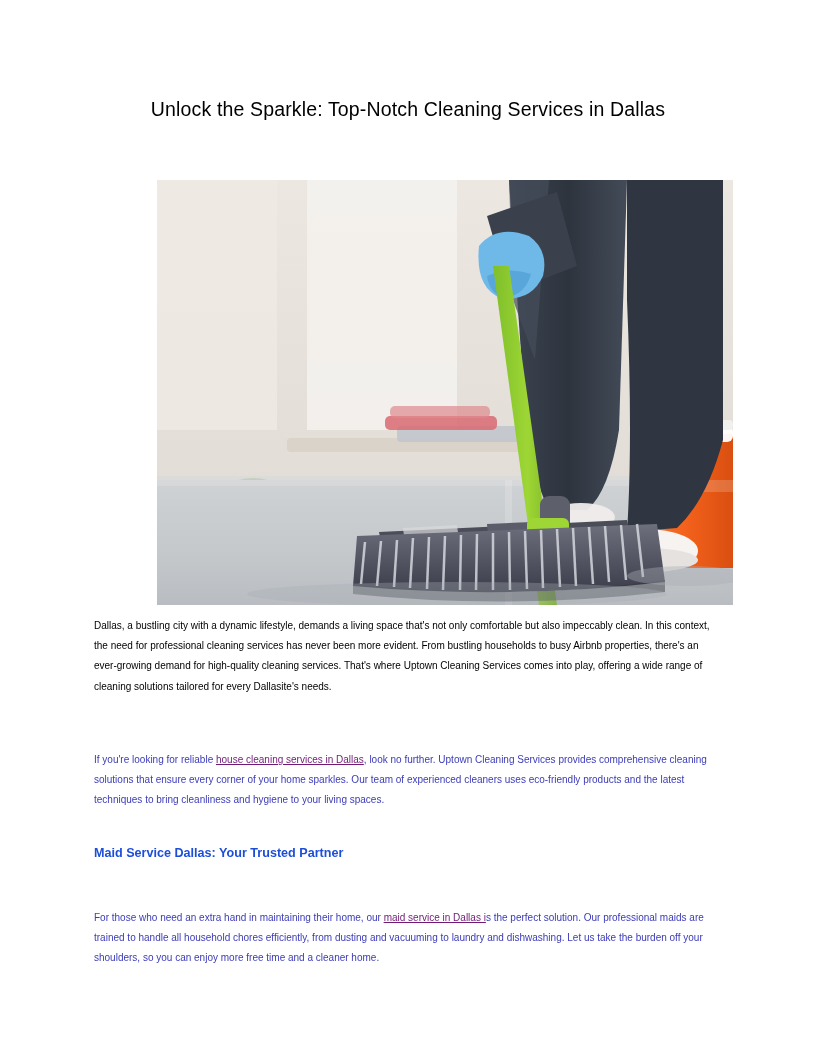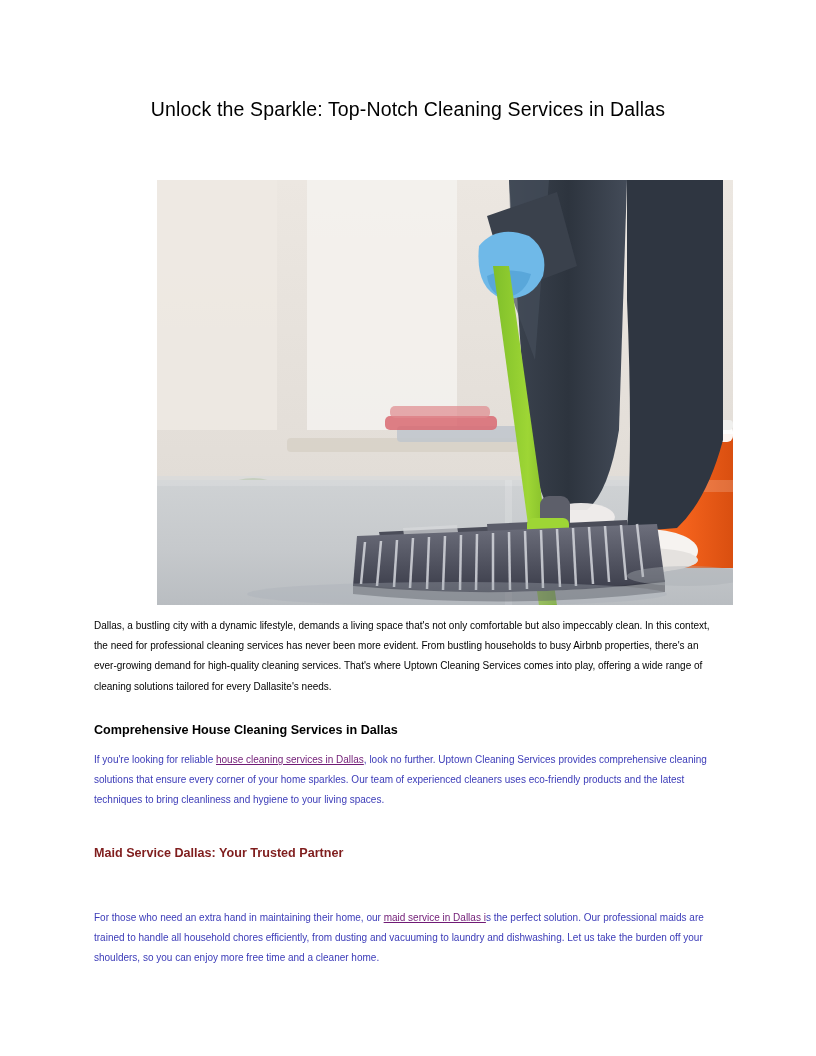--- a/index.html
+++ b/index.html
@@ -65,21 +65,21 @@
     color: #3b3bb8;
   }
   .heading-sub {
     margin: 0;
     font-size: 12.6px;
     line-height: 20.2px;
     font-weight: bold;
     color: #000000;
   }
   .heading-sub.blue {
-    color: #7f1d1d;
+    color: #1d4ed8;
   }
   .link {
     color: #701a75;
     text-decoration: underline;
   }
   .blk-intro { top: 616px; }
   .blk-h1 { top: 720px; }
   .blk-p2 { top: 750px; }
   .blk-h2 { top: 843px; }
   .blk-p3 { top: 908px; }
@@ -199,23 +199,20 @@
 
       <ellipse cx="300" cy="414" rx="210" ry="12" fill="#aab0b6" opacity="0.35"></ellipse>
       <ellipse cx="530" cy="396" rx="60" ry="10" fill="#a9aeb3" opacity="0.4"></ellipse>
     </svg>
   </figure>
 
   <div class="body-block blk-intro">
     <p class="para">Dallas, a bustling city with a dynamic lifestyle, demands a living space that's not only comfortable but also impeccably clean. In this context, the need for professional cleaning services has never been more evident. From bustling households to busy Airbnb properties, there's an ever-growing demand for high-quality cleaning services. That's where Uptown Cleaning Services comes into play, offering a wide range of cleaning solutions tailored for every Dallasite's needs.</p>
   </div>
 
-  <div class="body-block blk-h1">
-    <p class="heading-sub">Comprehensive House Cleaning Services in Dallas</p>
-  </div>
 
   <div class="body-block blk-p2">
     <p class="para blue"><span>If you're looking for reliable </span><a class="link" href="#">house cleaning services in Dallas</a><span>, look no further. Uptown Cleaning Services provides comprehensive cleaning solutions that ensure every corner of your home sparkles. Our team of experienced cleaners uses eco-friendly products and the latest techniques to bring cleanliness and hygiene to your living spaces.</span></p>
   </div>
 
   <div class="body-block blk-h2">
     <p class="heading-sub blue">Maid Service Dallas: Your Trusted Partner</p>
   </div>
 
   <div class="body-block blk-p3">

